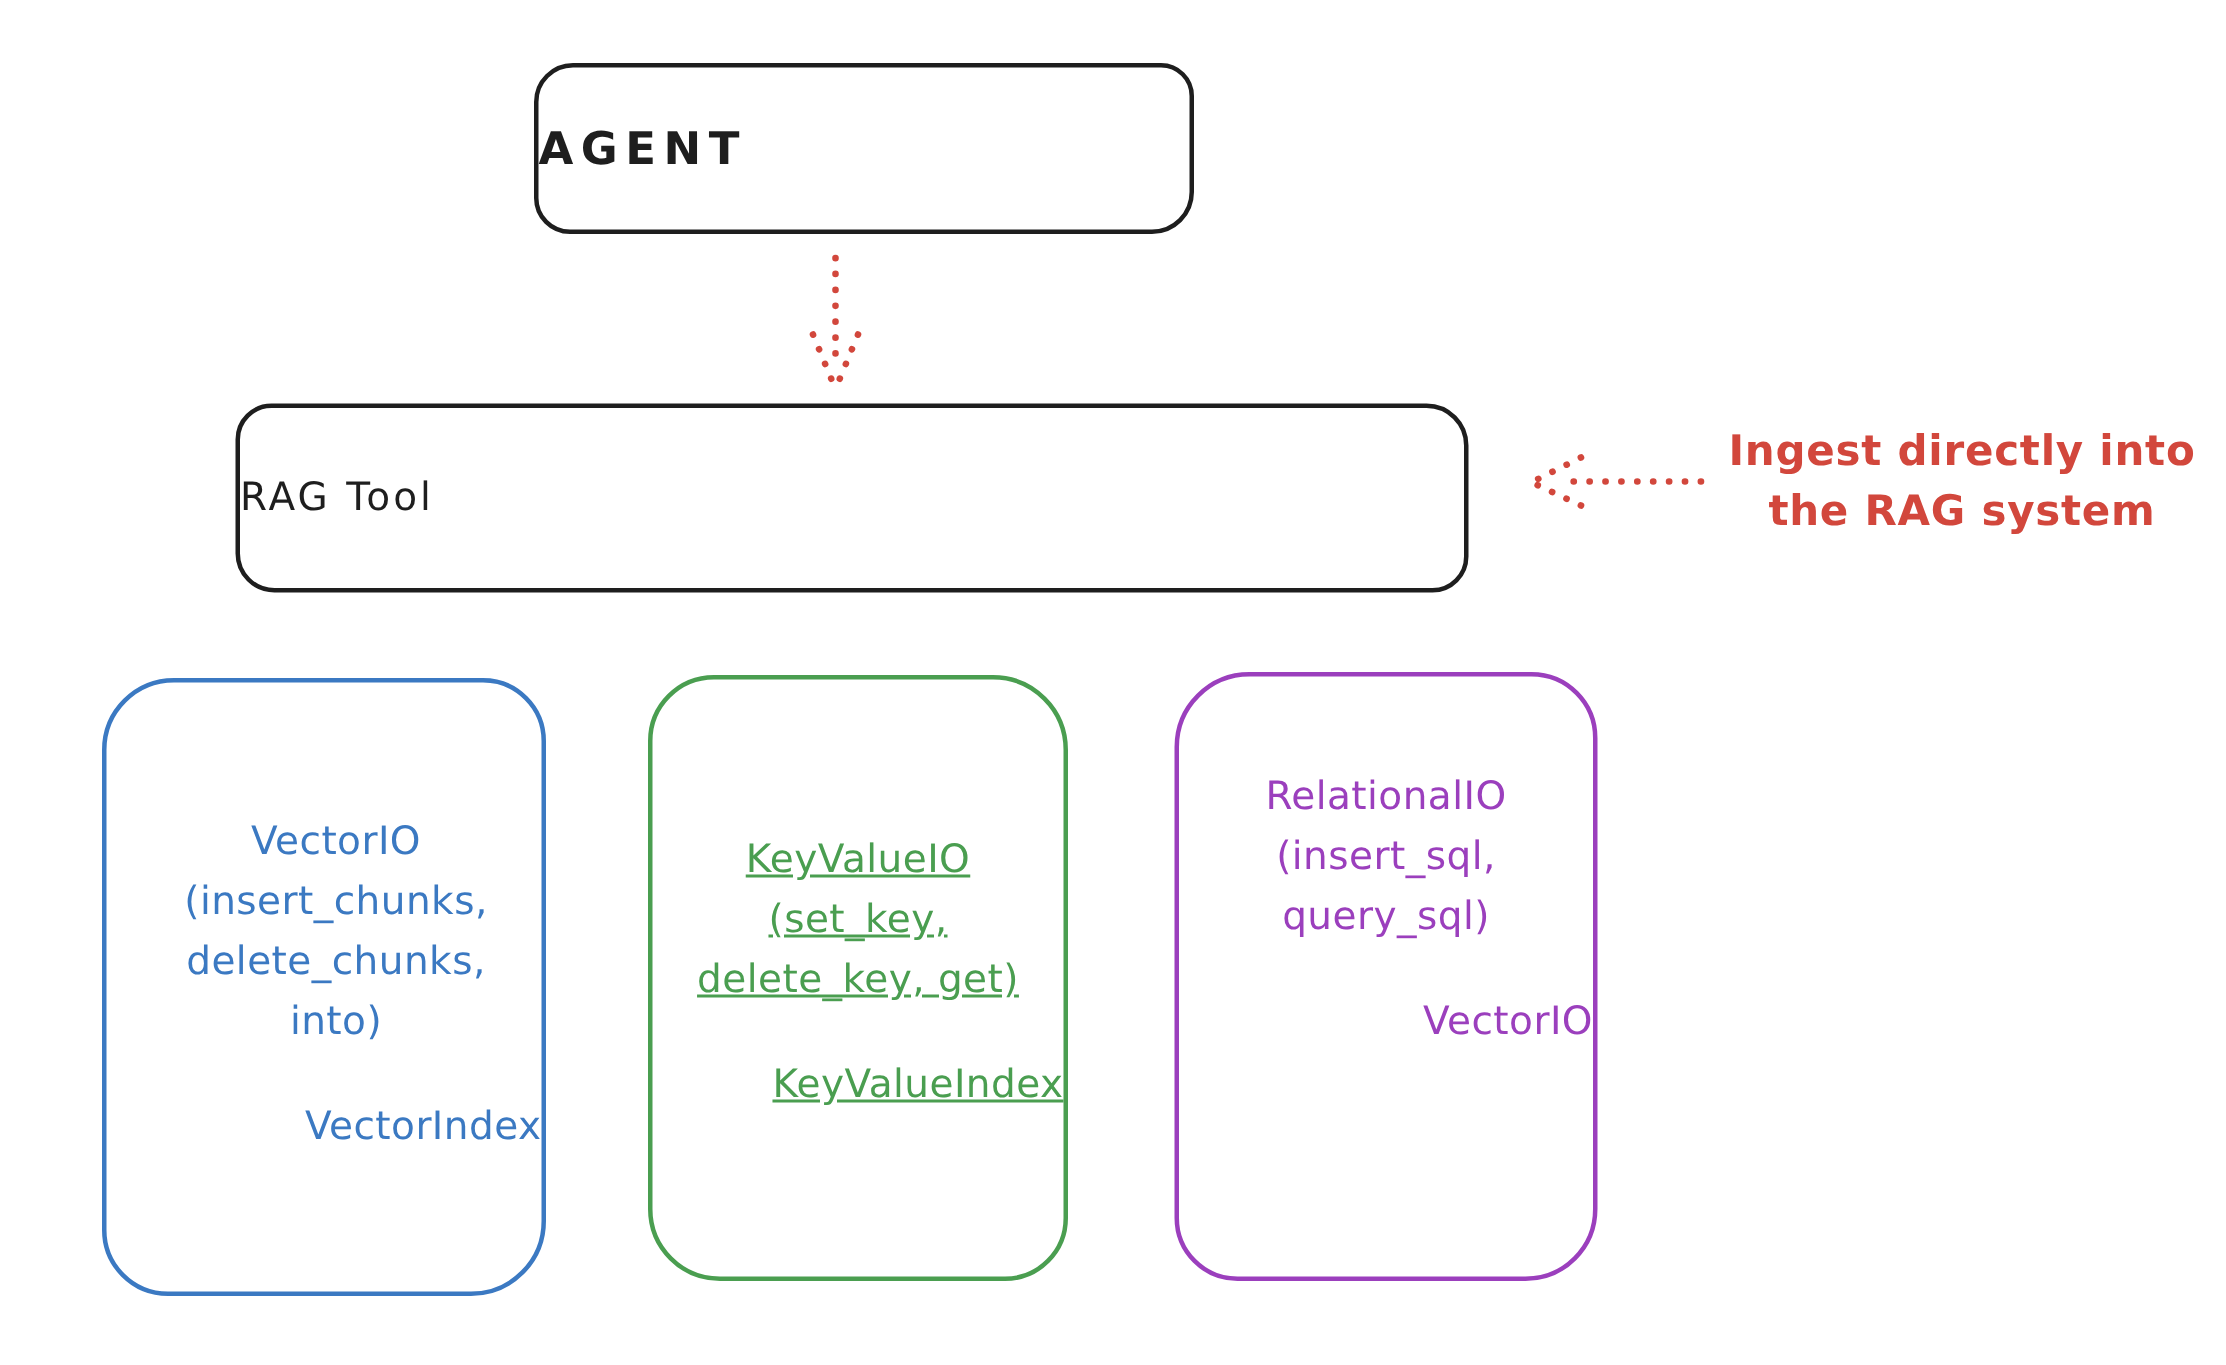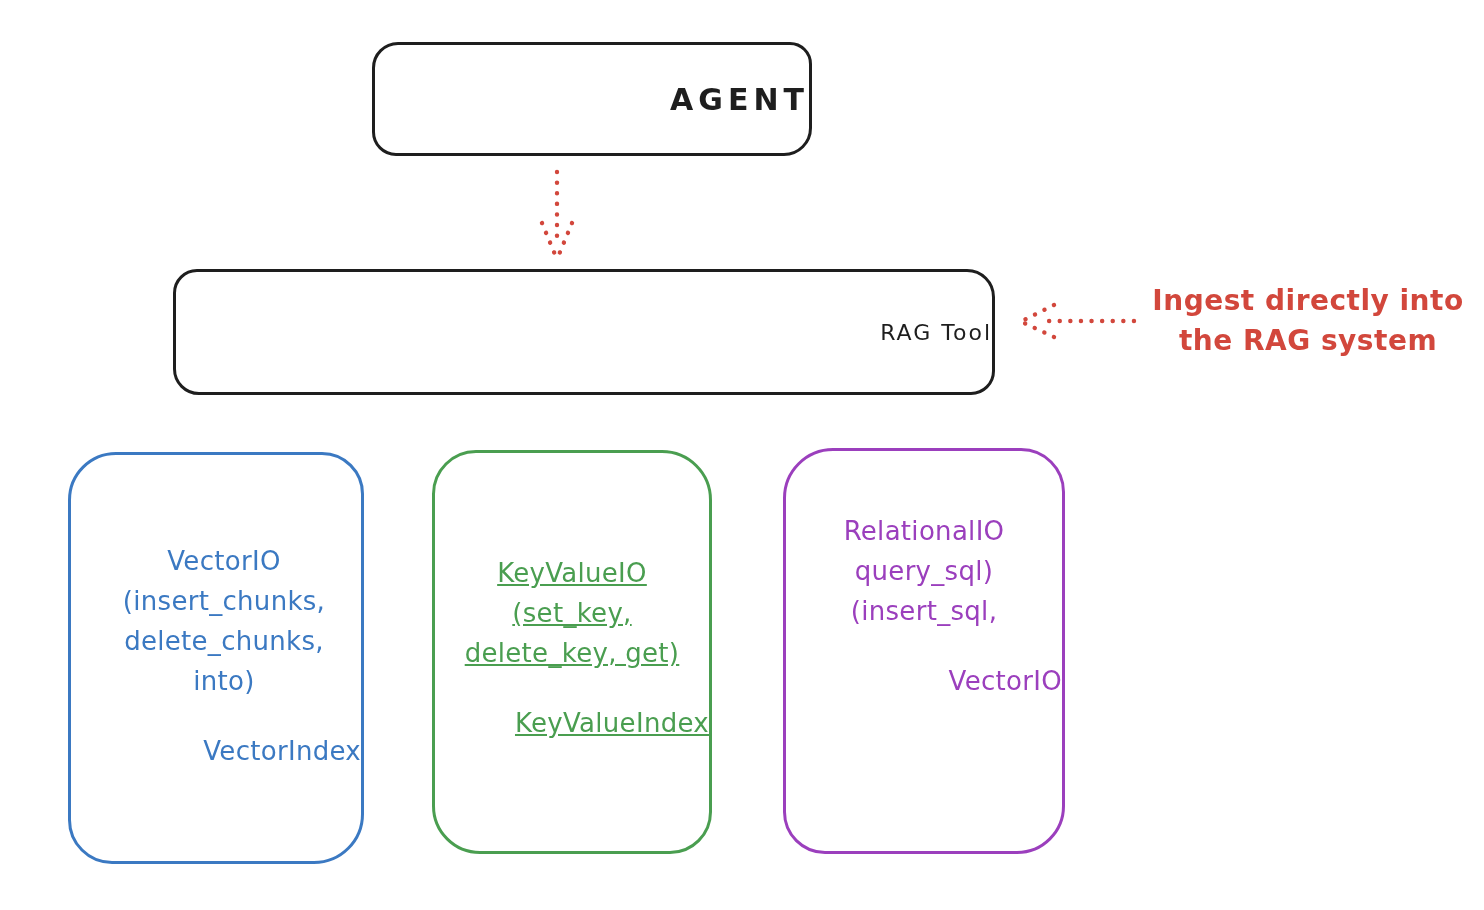--- a/index.html
+++ b/index.html
@@ -8,35 +8,35 @@
   }
   *{box-sizing:border-box;}
   body{margin:0;background:#fff;}
   .canvas{
     position:relative;width:1484px;height:910px;overflow:hidden;
     background:var(--background);
     font-family:"DejaVu Sans","Liberation Sans",sans-serif;
   }
   .node{
     position:absolute;background:#fff;border-style:solid;border-color:var(--ink);
-    display:flex;align-items:center;justify-content:flex-end;margin-left:16px;
+    display:flex;align-items:center;justify-content:flex-start;
   }
   .agent-box{
     left:356px;top:42px;width:440px;height:114px;
     border-width:3.5px;border-radius:26px 22px 28px 24px;
   }
   .agent-label{
     font-size:30px;font-weight:600;letter-spacing:5px;color:var(--ink);
   }
   .rag-box{
     left:157px;top:269px;width:822px;height:126px;
     border-width:3.5px;border-radius:24px 28px 24px 26px;
   }
   .rag-label{
-    font-size:22px;font-weight:500;letter-spacing:2px;color:var(--ink);
+    font-size:26px;font-weight:500;letter-spacing:2px;color:var(--ink);
   }
   .store-box{
     position:absolute;background:#fff;border:3.2px solid;text-align:center;
   }
   .store-vector{
     left:68px;top:452px;width:296px;height:412px;
     border-color:var(--blue);color:var(--blue);
     border-radius:48px 42px 50px 44px;
     padding-left:16px;
   }
@@ -118,19 +118,19 @@
       <div>KeyValueIO</div>
       <div>(set_key,</div>
       <div>delete_key, get)</div>
     </div>
     <div class="index-label">KeyValueIndex</div>
   </div>
 
   <div class="store-box store-relational">
     <div class="store-lines">
       <div>RelationalIO</div>
+      <div>(insert_sql,</div>
       <div>query_sql)</div>
-      <div>(insert_sql,</div>
     </div>
     <div class="index-label">VectorIO</div>
   </div>
 
 </div>
 
 </body></html>

